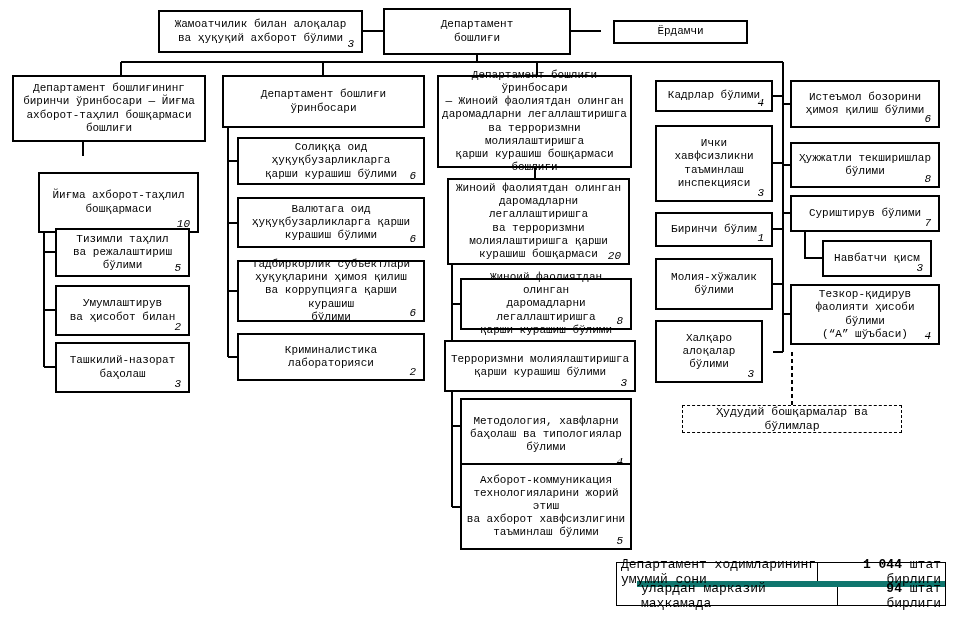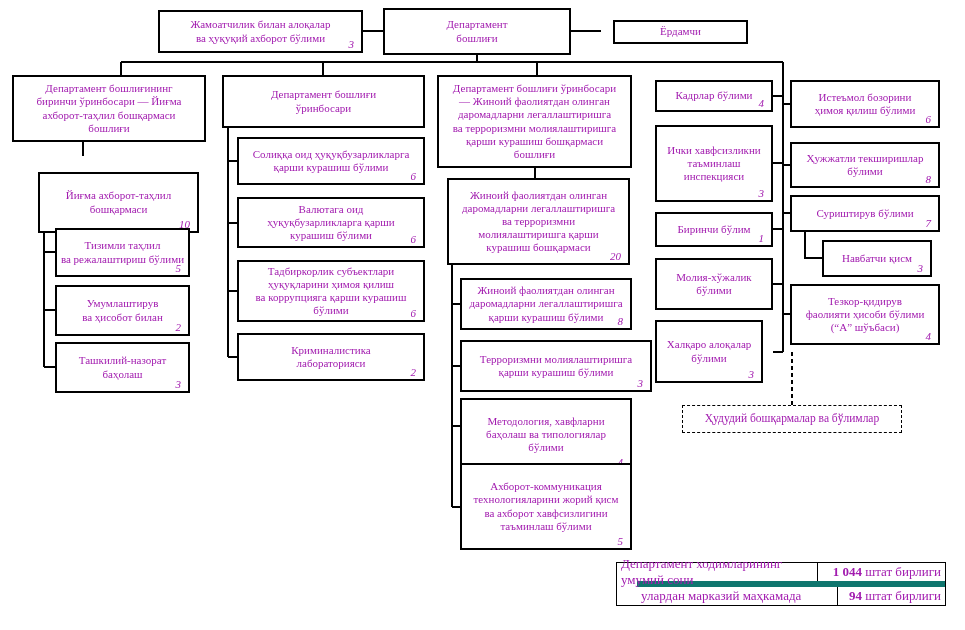--- a/index.html
+++ b/index.html
@@ -1,18 +1,18 @@
 <!DOCTYPE html>
 <html><head>
 <meta charset="utf-8">
 <style>
   html,body{margin:0;padding:0;background:#fff;}
   .canvas{
     position:relative;width:965px;height:630px;background:#ffffff;
-    font-family:Liberation Serif, serif;color:#a21caf;overflow:hidden;
+    font-family:Liberation Mono, monospace;color:#000000;overflow:hidden;
   }
   .wires{position:absolute;left:0;top:0;width:965px;height:630px;}
   .box{
     position:absolute;box-sizing:border-box;border:2px solid #000;background:#fff;
     display:flex;align-items:center;justify-content:center;text-align:center;
     white-space:pre-line;font-size:11px;line-height:1.2;padding:1px 3px;
   }
   .box .lbl{width:100%;}
   .cnt{position:absolute;right:7px;bottom:0;font-size:11px;font-style:italic;}
   .dashedbox{border:1.5px dashed #000;font-size:11.5px;}
@@ -154,34 +154,34 @@
 молиялаштиришга қарши
 курашиш бошқармаси</div>
     <div class="cnt">20</div>
   </div>
   <div class="box" style="left:460px;top:278px;width:172px;height:52px">
     <div class="lbl">Жиноий фаолиятдан олинган
 даромадларни легаллаштиришга
 қарши курашиш бўлими</div>
     <div class="cnt">8</div>
   </div>
-  <div class="box" style="left:460px;top:340px;width:192px;height:52px">
+  <div class="box" style="left:444px;top:340px;width:192px;height:52px">
     <div class="lbl">Терроризмни молиялаштиришга
 қарши курашиш бўлими</div>
     <div class="cnt">3</div>
   </div>
   <div class="box" style="left:460px;top:398px;width:172px;height:73px">
     <div class="lbl">Методология, хавфларни
 баҳолаш ва типологиялар
 бўлими</div>
     <div class="cnt">4</div>
   </div>
   <div class="box" style="left:460px;top:463px;width:172px;height:87px">
     <div class="lbl">Ахборот-коммуникация
-технологияларини жорий қисм
+технологияларини жорий этиш
 ва ахборот хавфсизлигини
 таъминлаш бўлими</div>
     <div class="cnt">5</div>
   </div>
 
   <div class="box" style="left:655px;top:80px;width:118px;height:32px">
     <div class="lbl">Кадрлар бўлими</div>
     <div class="cnt">4</div>
   </div>
   <div class="box" style="left:655px;top:125px;width:118px;height:77px">

